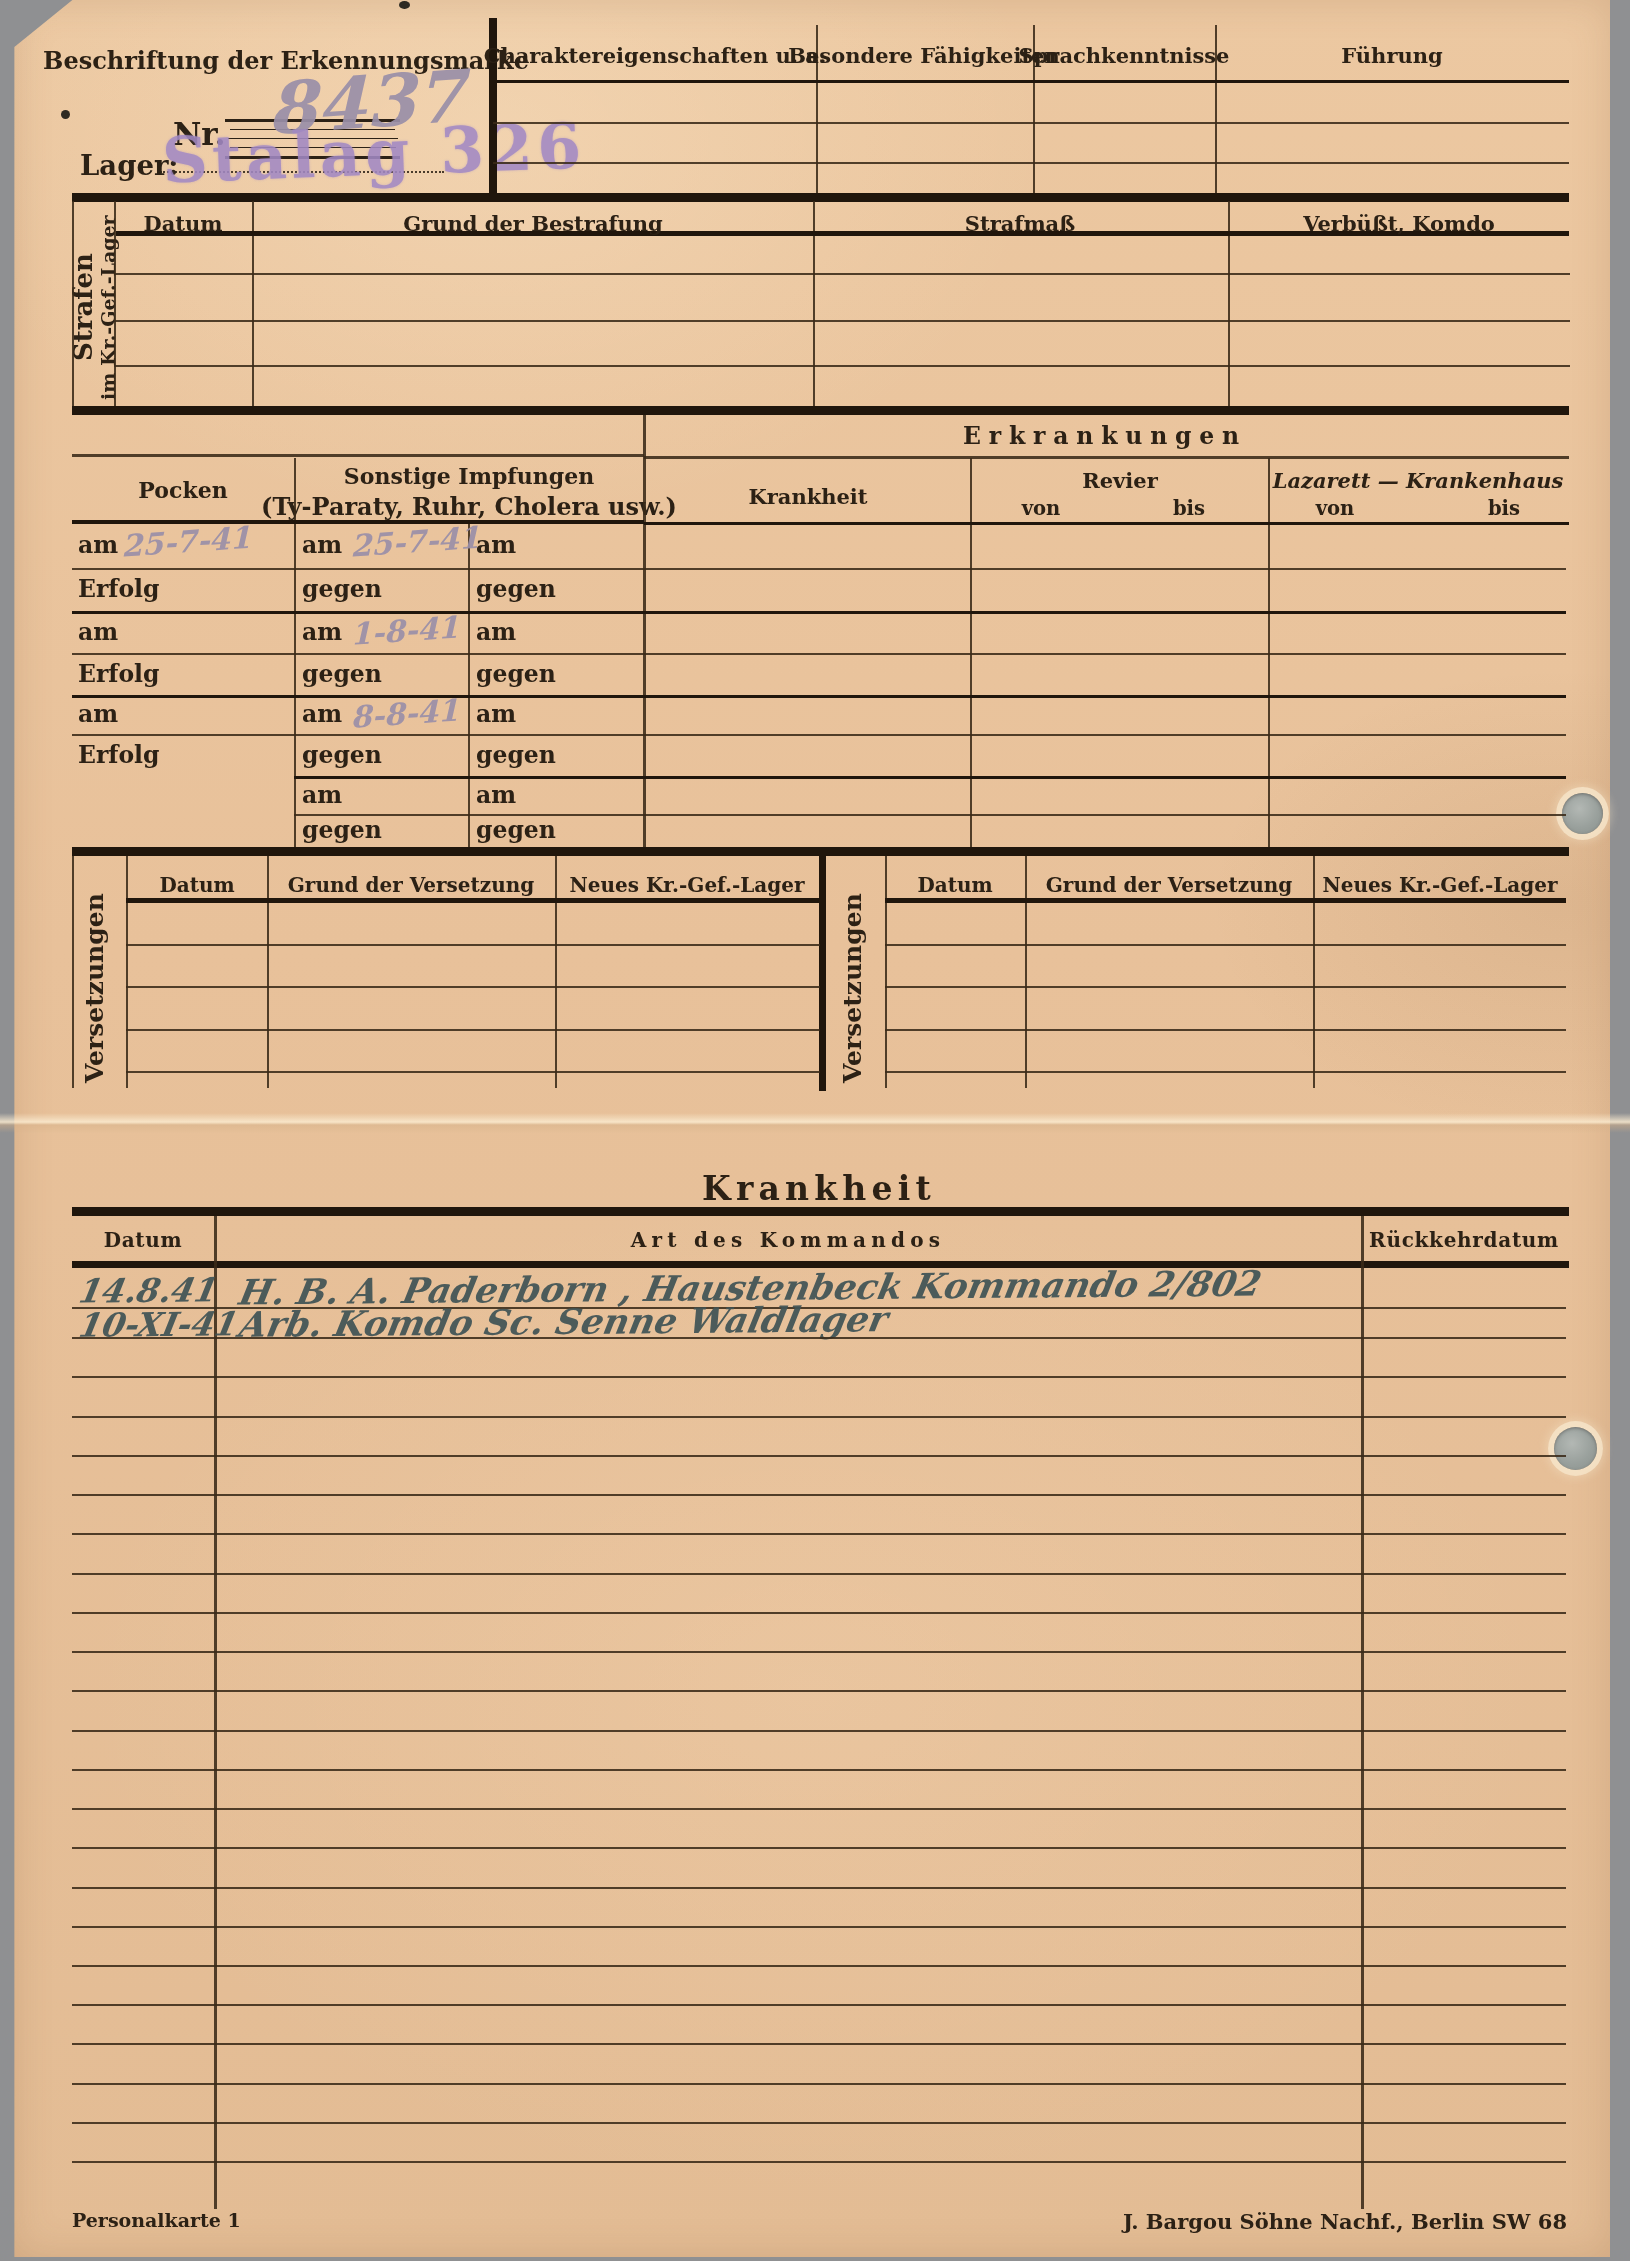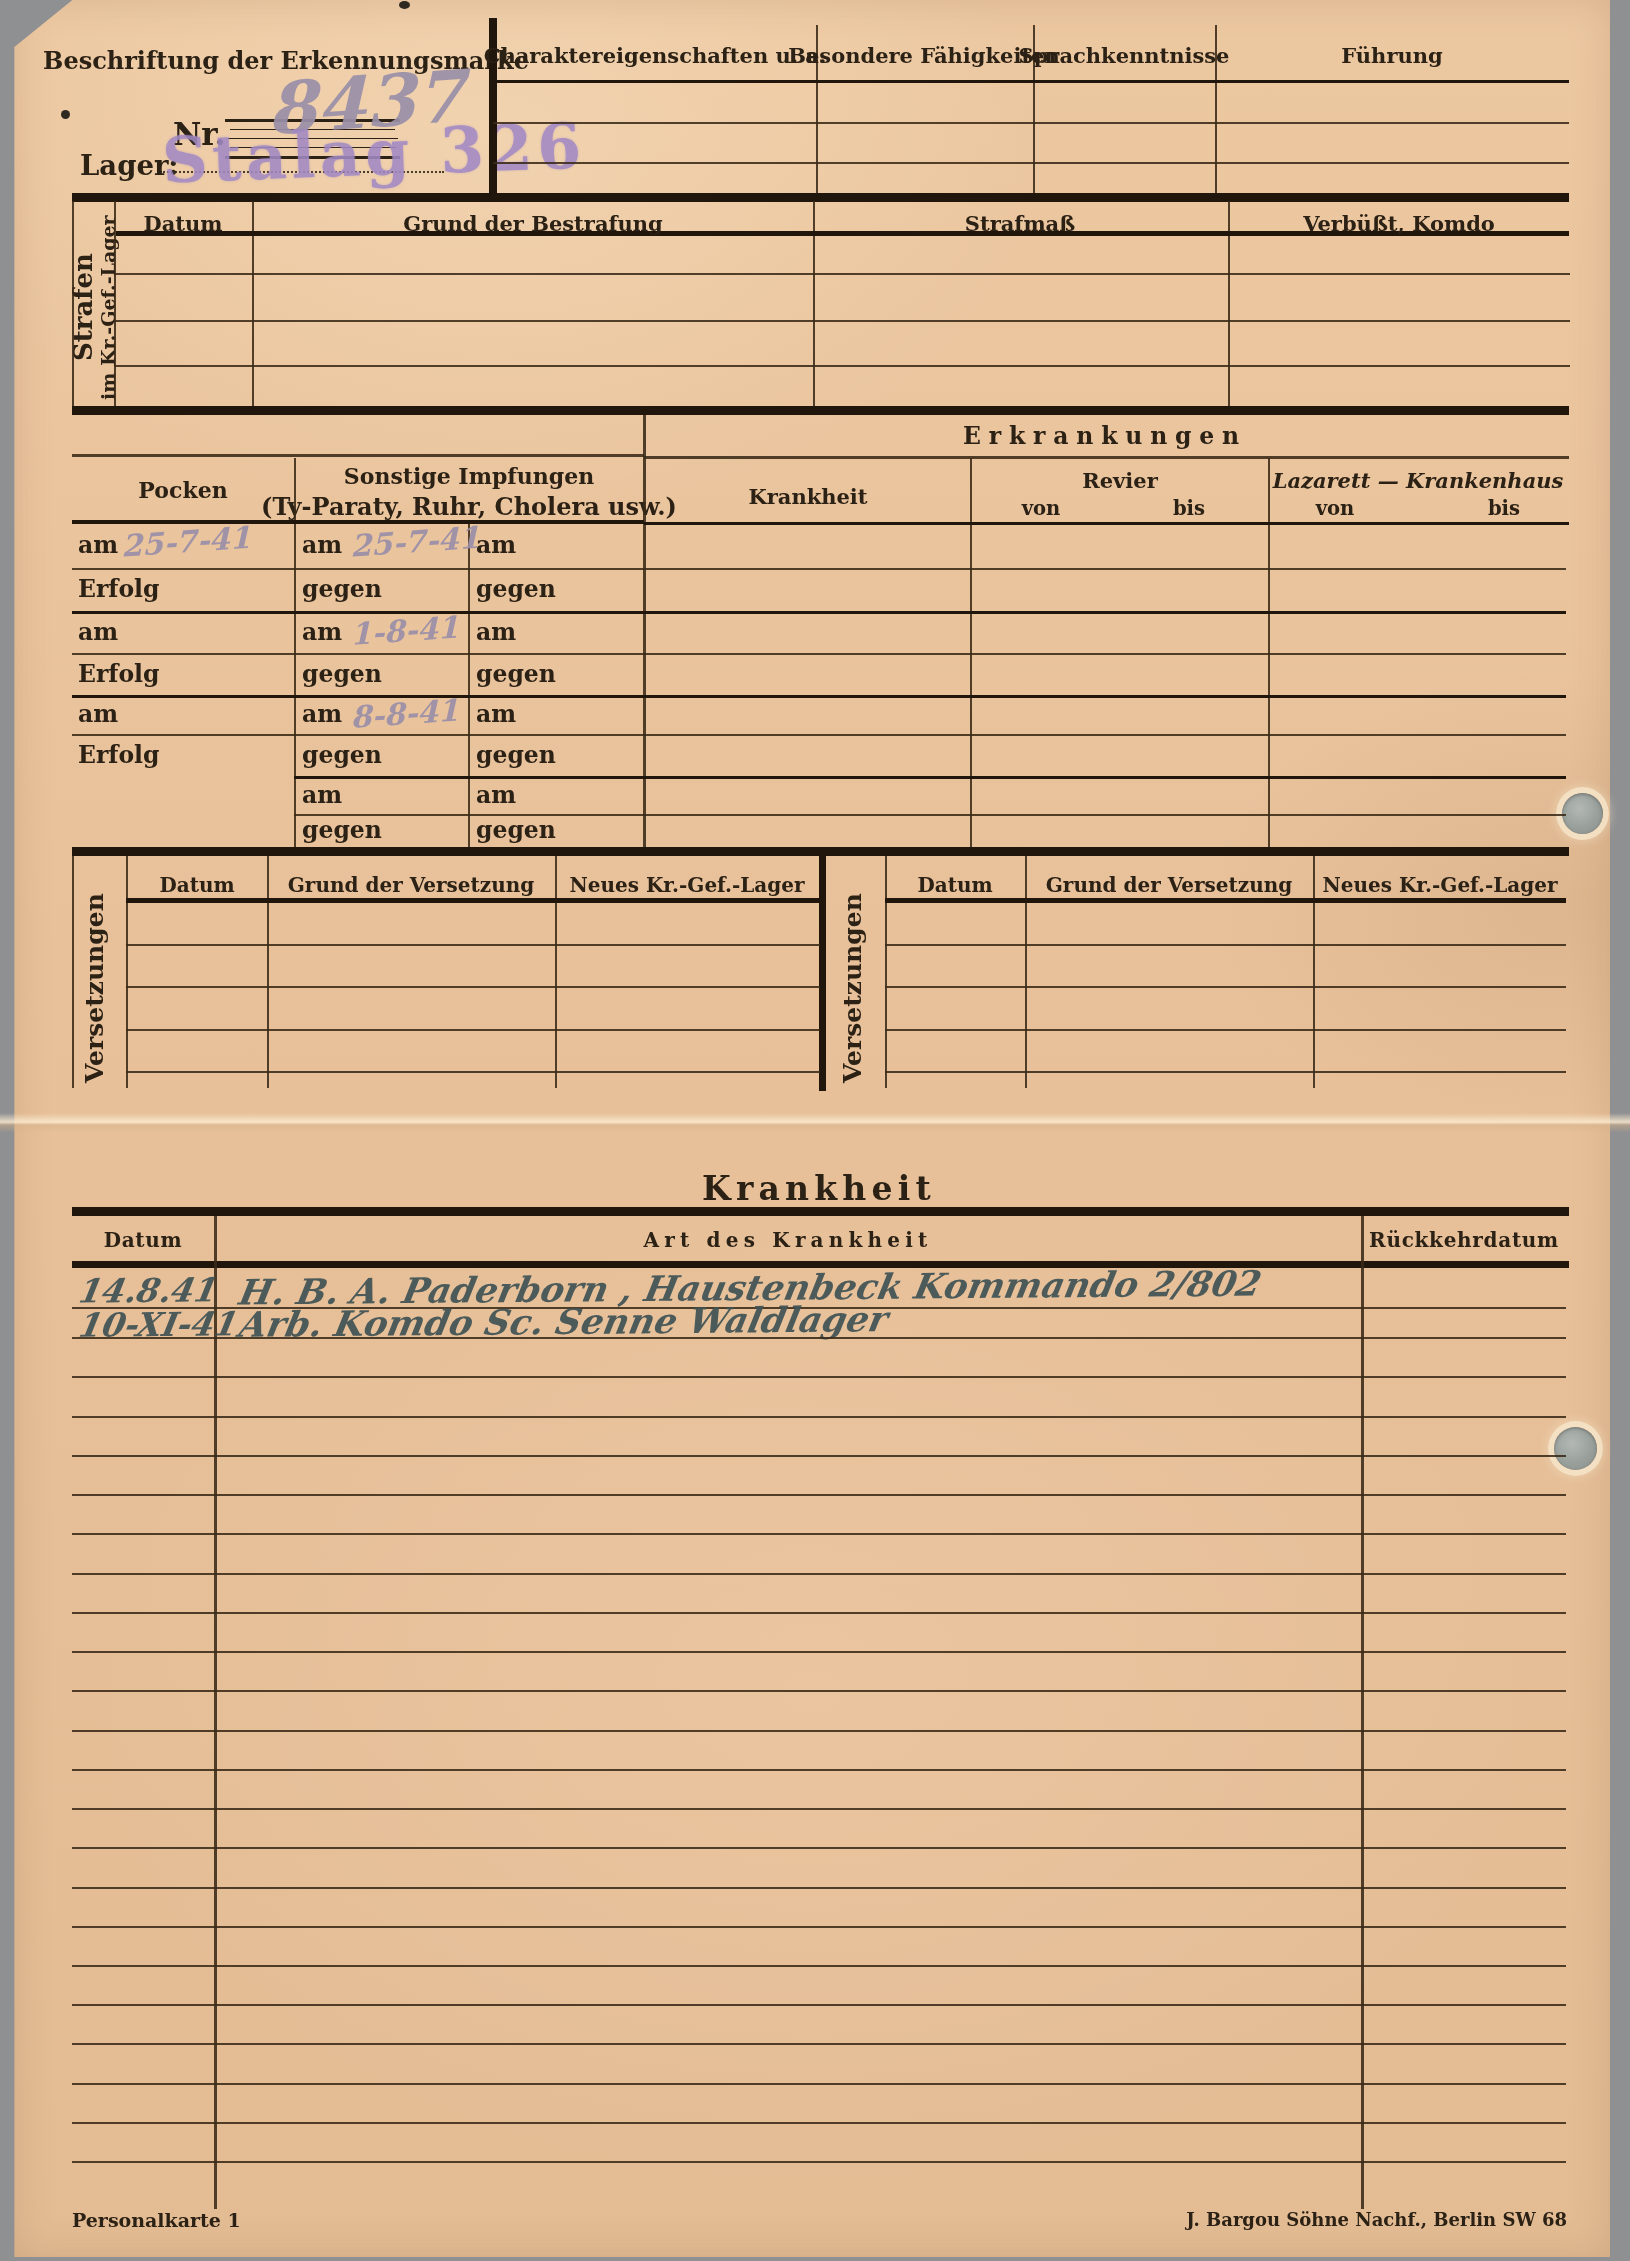--- a/index.html
+++ b/index.html
@@ -80,21 +80,21 @@
   <div class="el print ctr" style="left:1504px;top:497px;font-size:19.6px;">bis</div>
 
   <div class="vlabel" style="left:68px;top:216px;height:183px;font-size:26px;">Strafen</div>
   <div class="vlabel" style="left:97px;top:211px;height:194px;font-size:19px;">im Kr.-Gef.-Lager</div>
   <div class="vlabel" style="left:80px;top:893px;height:190px;font-size:25px;">Versetzungen</div>
   <div class="vlabel" style="left:838px;top:893px;height:190px;font-size:25px;">Versetzungen</div>
 
   <div class="el print ctr ls8" style="left:819px;top:1169px;font-size:33px;">Krankheit</div>
 
   <div class="el print" style="left:72px;top:2209px;font-size:19px;font-weight:bold;">Personalkarte 1</div>
-  <div class="el print" style="left:1567px;top:2209px;font-size:18px;transform:translateX(-100%);">J. Bargou Söhne Nachf., Berlin SW 68</div>
+  <div class="el print" style="left:1567px;top:2209px;font-size:21px;transform:translateX(-100%);">J. Bargou Söhne Nachf., Berlin SW 68</div>
 <div class="heavyline" style="left: 489px; top: 18.3px; width: 7.8px; height: 178px;"></div>
     <div class="line thin" style="left: 816px; top: 25px; width: 2px; height: 168px;"></div>
     <div class="line thin" style="left: 1033px; top: 25px; width: 2px; height: 168px;"></div>
     <div class="line thin" style="left: 1215px; top: 25px; width: 2px; height: 168px;"></div>
     <div class="heavyline" style="left: 493px; top: 80px; width: 1076px; height: 3.3px;"></div>
     <div class="line thin" style="left: 493px; top: 122px; width: 1076px; height: 2px;"></div>
     <div class="line thin" style="left: 493px; top: 162px; width: 1076px; height: 2px;"></div>
     <div class="heavyline" style="left: 72px; top: 193px; width: 1497px; height: 8.5px;"></div>
     <div class="el print ctr" style="left: 655px; top: 43px; font-size: 21px;">Charaktereigenschaften u. a.</div>
     <div class="el print ctr" style="left: 924px; top: 43px; font-size: 21px;">Besondere Fähigkeiten</div>
@@ -186,21 +186,21 @@
     <div class="line thin" style="left: 885px; top: 1029px; width: 681px; height: 2px;"></div>
     <div class="line thin" style="left: 885px; top: 1071px; width: 681px; height: 2px;"></div>
     <div class="el print ctr" style="left: 955px; top: 873px; font-size: 20px;">Datum</div>
     <div class="el print ctr" style="left: 1169px; top: 873px; font-size: 20px;">Grund der Versetzung</div>
     <div class="el print ctr" style="left: 1440px; top: 873px; font-size: 20px;">Neues Kr.-Gef.-Lager</div>
     <div class="heavyline" style="left: 72px; top: 1207px; width: 1497px; height: 9.2px;"></div>
     <div class="heavyline" style="left: 72px; top: 1261px; width: 1497px; height: 7.2px;"></div>
     <div class="line thin" style="left: 214px; top: 1216px; width: 2.6px; height: 993px;"></div>
     <div class="line thin" style="left: 1361px; top: 1216px; width: 2.6px; height: 993px;"></div>
     <div class="el print ctr" style="left: 143px; top: 1228px; font-size: 20px; letter-spacing: 0.7px;">Datum</div>
-    <div class="el print ctr" style="left: 788px; top: 1228px; font-size: 20px; letter-spacing: 5.2px;">Art des Krankheit</div>
+    <div class="el print ctr" style="left: 788px; top: 1228px; font-size: 20px; letter-spacing: 5.2px;">Art des Kommandos</div>
     <div class="el print ctr" style="left: 1464px; top: 1228px; font-size: 20px; letter-spacing: 0.7px;">Rückkehrdatum</div>
     <div class="script" style="left: 80px; top: 1271px; font-size: 33px;">14.8.41</div>
     <div class="script" style="left: 241px; top: 1267px; font-size: 35px;">H. B. A. Paderborn , Haustenbeck Kommando 2/802</div>
     <div class="line thin" style="left: 72px; top: 1307px; width: 1494px; height: 2px;"></div>
     <div class="script" style="left: 80px; top: 1305px; font-size: 33px;">10-XI-41</div>
     <div class="script" style="left: 241px; top: 1301px; font-size: 35px;">Arb.   Komdo   Sc.  Senne   Waldlager</div>
     <div class="line thin" style="left: 72px; top: 1337px; width: 1494px; height: 2px;"></div>
     <div class="line thin" style="left: 72px; top: 1376px; width: 1494px; height: 2px;"></div>
     <div class="line thin" style="left: 72px; top: 1416px; width: 1494px; height: 2px;"></div>
     <div class="line thin" style="left: 72px; top: 1455px; width: 1494px; height: 2px;"></div>

